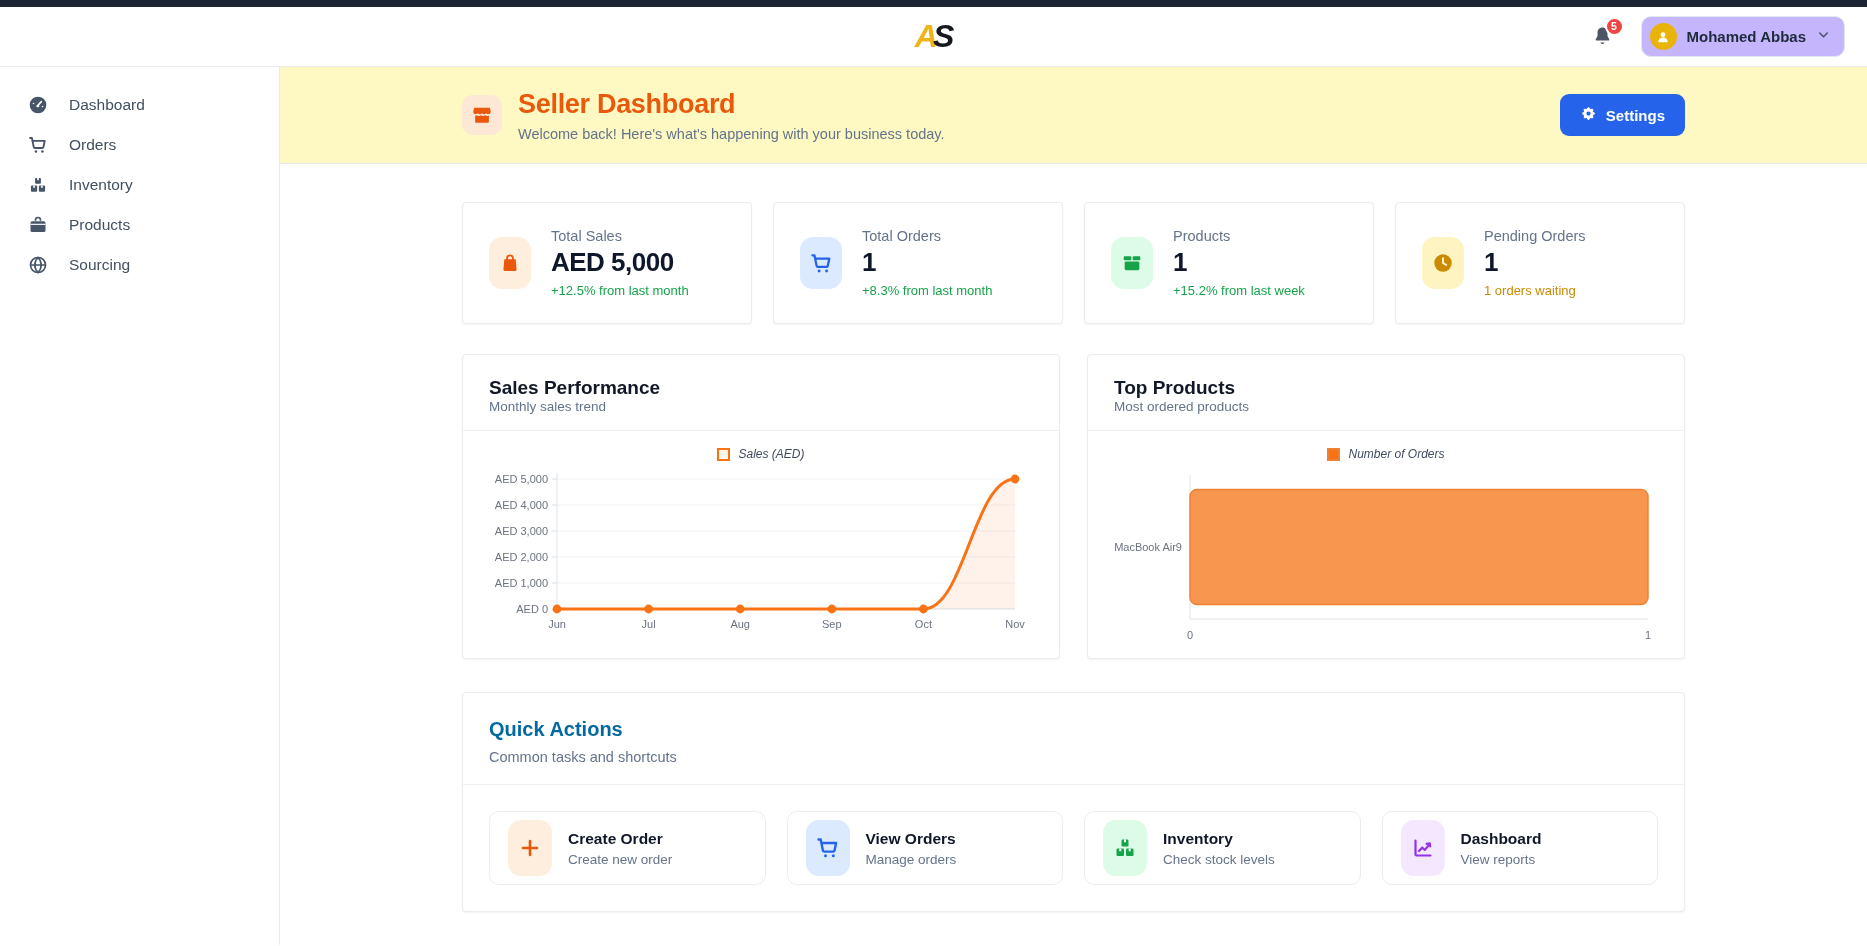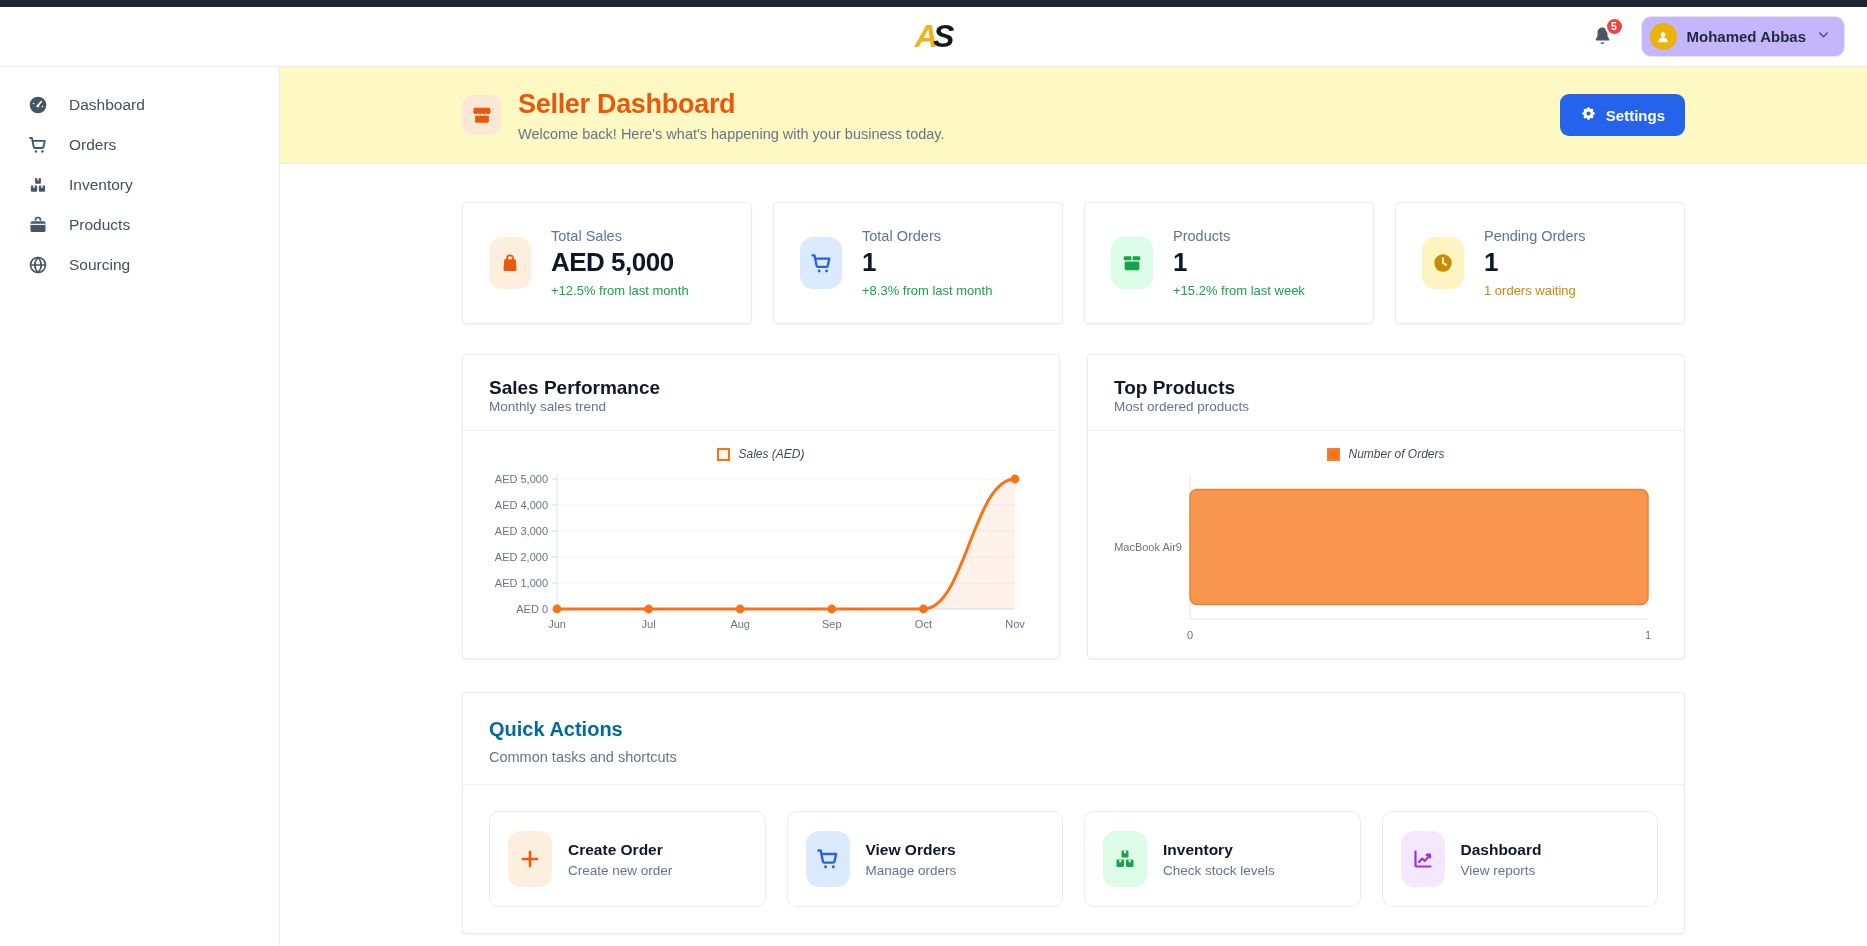--- a/index.html
+++ b/index.html
@@ -77,21 +77,21 @@
   .legend-line { background:#fff6ee; border:2px solid #f97316; }
   .legend-bar { background:#f97316; border:2px solid #ef8232; }
   .legend-label { font-size:12px; color:#3f4b5e; }
   .chart-svg { display:block; margin:0 auto; }
 
   .qa-card { margin-top:33px; }
   .qa-head { padding:25px 26px 19px; border-bottom:1px solid #eef1f4; }
   .qa-title { font-size:20px; font-weight:700; color:#0369a1; }
   .qa-sub { font-size:14.5px; color:#64748b; margin-top:8px; }
   .qa-body { display:flex; gap:21px; padding:26px; }
-  .qa-tile { flex:1; display:flex; align-items:center; gap:16px; border:1px solid #e9ecf1; border-radius:10px; padding:19px 18px; cursor:pointer; background:#fff; }
+  .qa-tile { flex:1; display:flex; align-items:center; gap:16px; border:1px solid #e9ecf1; border-radius:10px; padding:8px 18px; cursor:pointer; background:#fff; }
   .qa-icon { width:44px; height:56px; border-radius:13px; display:flex; align-items:center; justify-content:center; flex-shrink:0; }
   .qa-item-title { font-size:15.5px; font-weight:700; color:#0f172a; }
   .qa-item-sub { font-size:13.5px; color:#64748b; margin-top:4px; }
 </style>
 </head>
 <body>
 
 <div class="top-accent"></div>
 
 <header class="topbar">

